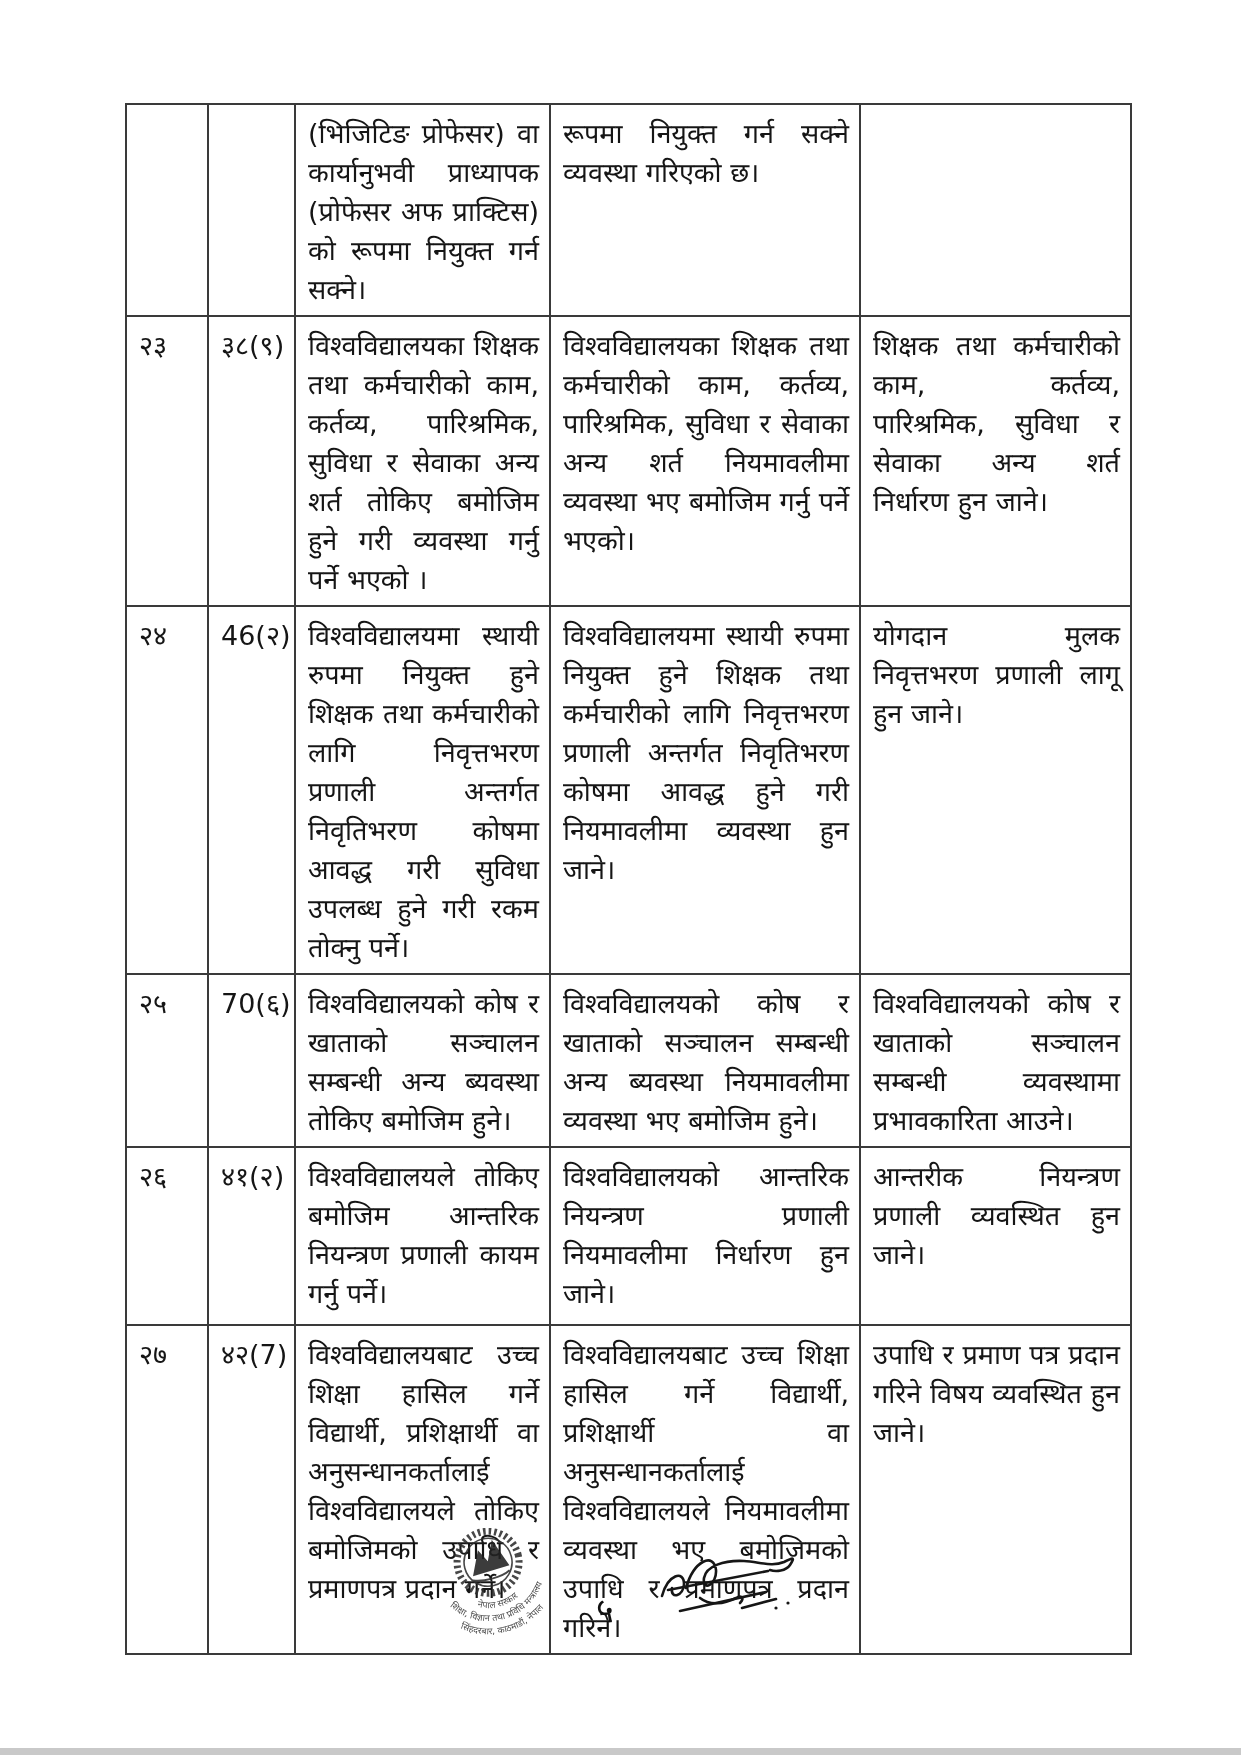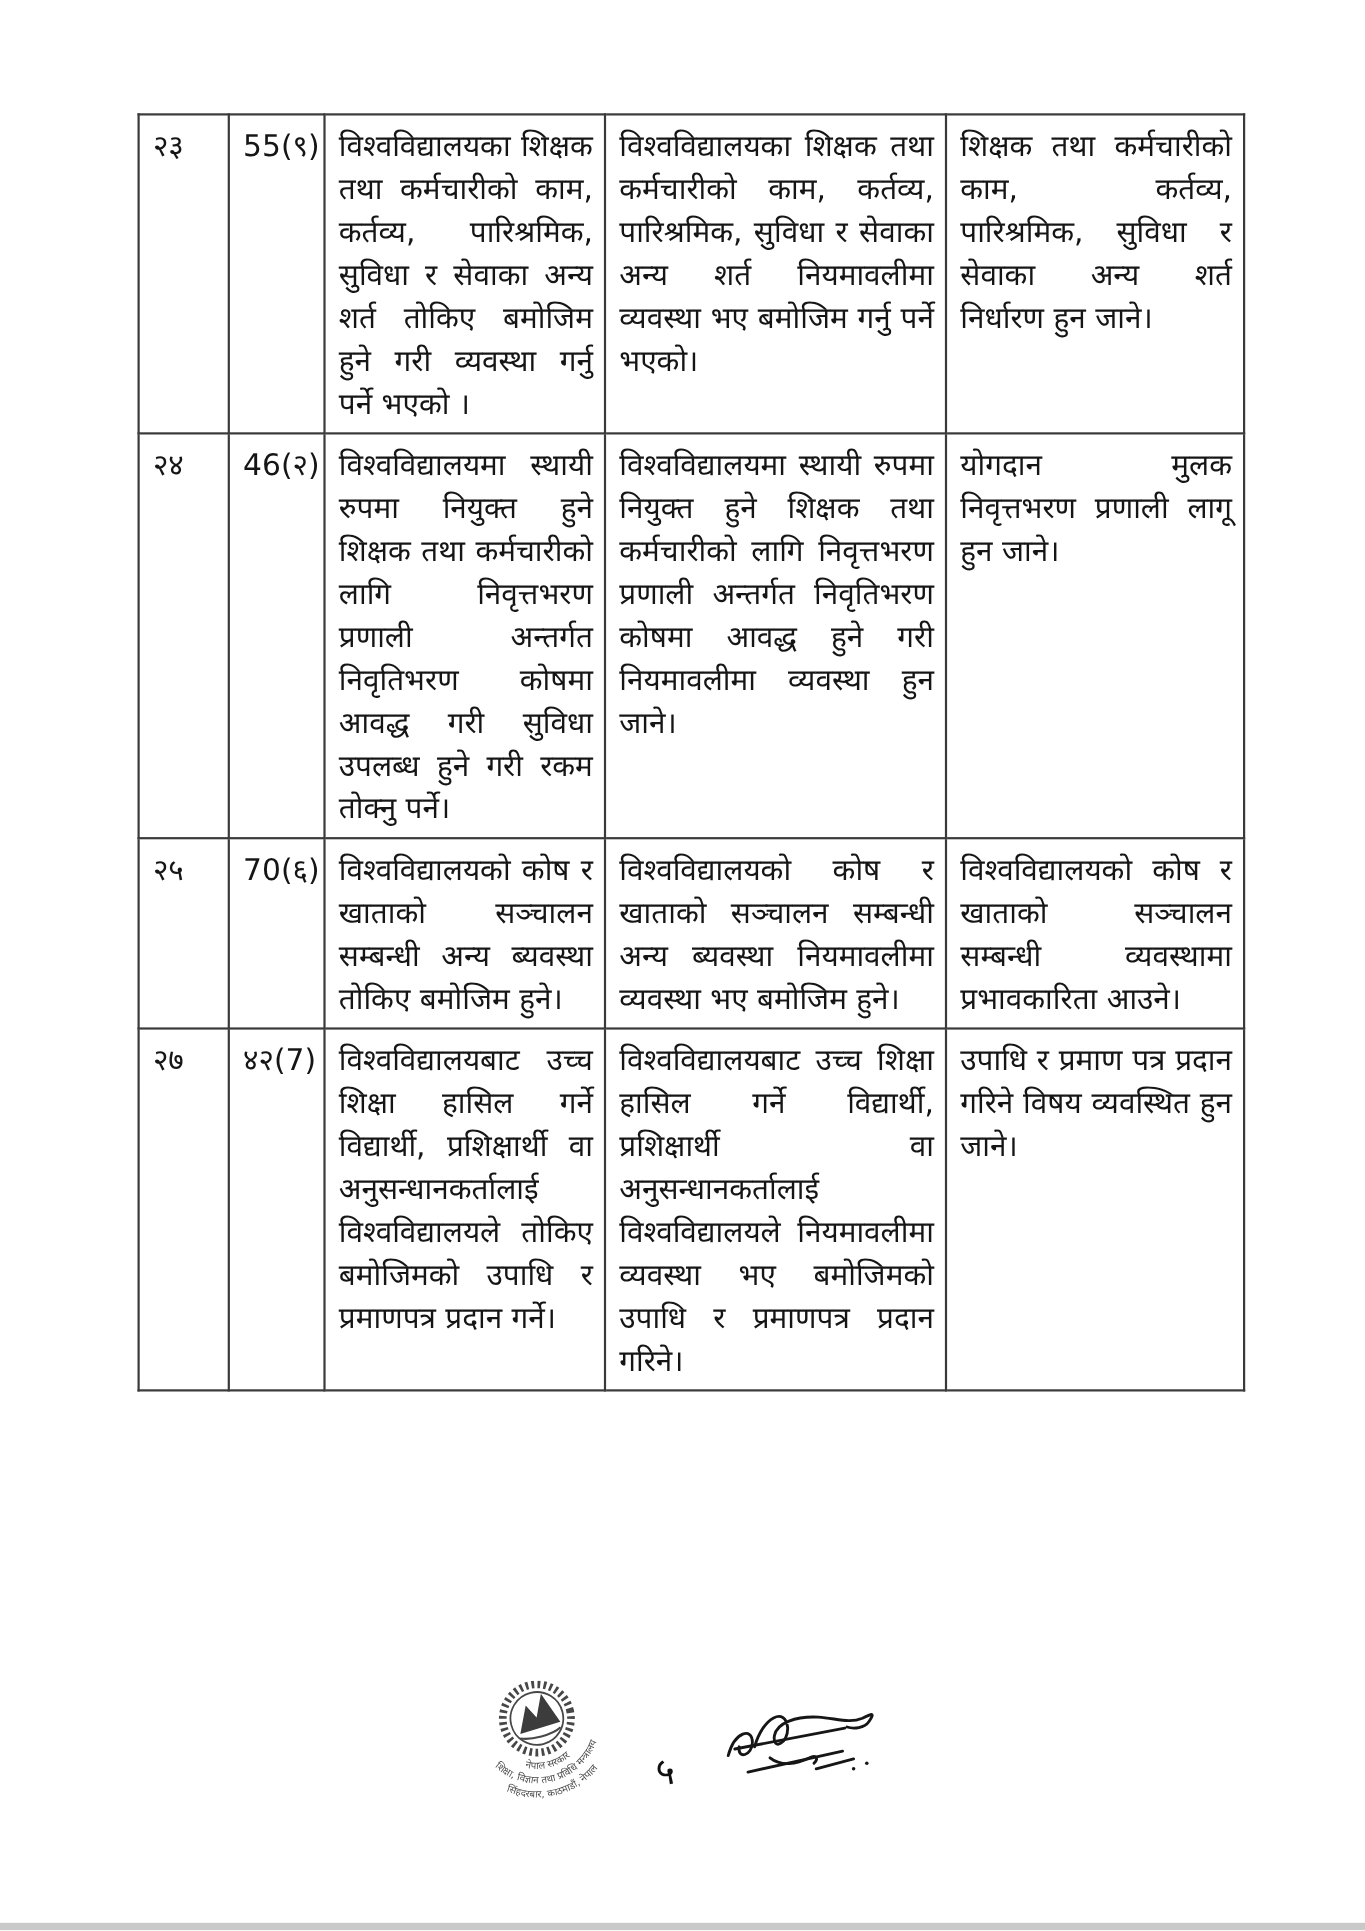--- a/index.html
+++ b/index.html
@@ -49,40 +49,54 @@
 
   <table class="doc-table">
     <colgroup>
       <col style="width:82px">
       <col style="width:87px">
       <col style="width:255px">
       <col style="width:310px">
       <col style="width:271px">
     </colgroup>
     <tbody id="table-body">
+        <tr style="height: 210px;">
+          <td class="c-sn"></td>
+          <td class="c-sec"></td>
+          <td class="c-prov">(भिजिटिङ प्रोफेसर) वा कार्यानुभवी प्राध्यापक (प्रोफेसर अफ प्राक्टिस) को रूपमा नियुक्त गर्न सक्ने।</td>
+          <td class="c-rules">रूपमा नियुक्त गर्न सक्ने व्यवस्था गरिएको छ।</td>
+          <td class="c-impact"></td>
+        </tr>
         <tr style="height: 282px; border-radius: 32px;">
           <td class="c-sn">२३</td>
-          <td class="c-sec">55(९)</td>
+          <td class="c-sec">३८(९)</td>
           <td class="c-prov">विश्वविद्यालयका शिक्षक तथा कर्मचारीको काम, कर्तव्य, पारिश्रमिक, सुविधा र सेवाका अन्य शर्त तोकिए बमोजिम हुने गरी व्यवस्था गर्नु पर्ने भएको ।</td>
           <td class="c-rules">विश्वविद्यालयका शिक्षक तथा कर्मचारीको काम, कर्तव्य, पारिश्रमिक, सुविधा र सेवाका अन्य शर्त नियमावलीमा व्यवस्था भए बमोजिम गर्नु पर्ने भएको।</td>
           <td class="c-impact">शिक्षक तथा कर्मचारीको काम, कर्तव्य, पारिश्रमिक, सुविधा र सेवाका अन्य शर्त निर्धारण हुन जाने।</td>
         </tr>
         <tr style="height: 323px;">
           <td class="c-sn">२४</td>
           <td class="c-sec">46(२)</td>
           <td class="c-prov">विश्वविद्यालयमा स्थायी रुपमा नियुक्त हुने शिक्षक तथा कर्मचारीको लागि निवृत्तभरण प्रणाली अन्तर्गत निवृतिभरण कोषमा आवद्ध गरी सुविधा उपलब्ध हुने गरी रकम तोक्नु पर्ने।</td>
           <td class="c-rules">विश्वविद्यालयमा स्थायी रुपमा नियुक्त हुने शिक्षक तथा कर्मचारीको लागि निवृत्तभरण प्रणाली अन्तर्गत निवृतिभरण कोषमा आवद्ध हुने गरी नियमावलीमा व्यवस्था हुन जाने।</td>
           <td class="c-impact">योगदान मुलक निवृत्तभरण प्रणाली लागू हुन जाने।</td>
         </tr>
         <tr style="height: 167px; border-radius: 20px;">
           <td class="c-sn">२५</td>
           <td class="c-sec">70(६)</td>
           <td class="c-prov">विश्वविद्यालयको कोष र खाताको सञ्चालन सम्बन्धी अन्य ब्यवस्था तोकिए बमोजिम हुने।</td>
           <td class="c-rules">विश्वविद्यालयको कोष र खाताको सञ्चालन सम्बन्धी अन्य ब्यवस्था नियमावलीमा व्यवस्था भए बमोजिम हुने।</td>
           <td class="c-impact">विश्वविद्यालयको कोष र खाताको सञ्चालन सम्बन्धी व्यवस्थामा प्रभावकारिता आउने।</td>
+        </tr>
+        <tr style="height: 178px;">
+          <td class="c-sn">२६</td>
+          <td class="c-sec">४१(२)</td>
+          <td class="c-prov">विश्वविद्यालयले तोकिए बमोजिम आन्तरिक नियन्त्रण प्रणाली कायम गर्नु पर्ने।</td>
+          <td class="c-rules">विश्वविद्यालयको आन्तरिक नियन्त्रण प्रणाली नियमावलीमा निर्धारण हुन जाने।</td>
+          <td class="c-impact">आन्तरीक नियन्त्रण प्रणाली व्यवस्थित हुन जाने।</td>
         </tr>
         <tr style="height: 287px; padding-left: 12px;">
           <td class="c-sn">२७</td>
           <td class="c-sec">४२(7)</td>
           <td class="c-prov">विश्वविद्यालयबाट उच्च शिक्षा हासिल गर्ने विद्यार्थी, प्रशिक्षार्थी वा अनुसन्धानकर्तालाई विश्वविद्यालयले तोकिए बमोजिमको उपाधि र प्रमाणपत्र प्रदान गर्ने।</td>
           <td class="c-rules">विश्वविद्यालयबाट उच्च शिक्षा हासिल गर्ने विद्यार्थी, प्रशिक्षार्थी वा अनुसन्धानकर्तालाई विश्वविद्यालयले नियमावलीमा व्यवस्था भए बमोजिमको उपाधि र प्रमाणपत्र प्रदान गरिने।</td>
           <td class="c-impact">उपाधि र प्रमाण पत्र प्रदान गरिने विषय व्यवस्थित हुन जाने।</td>
         </tr>
       </tbody>
   </table>

